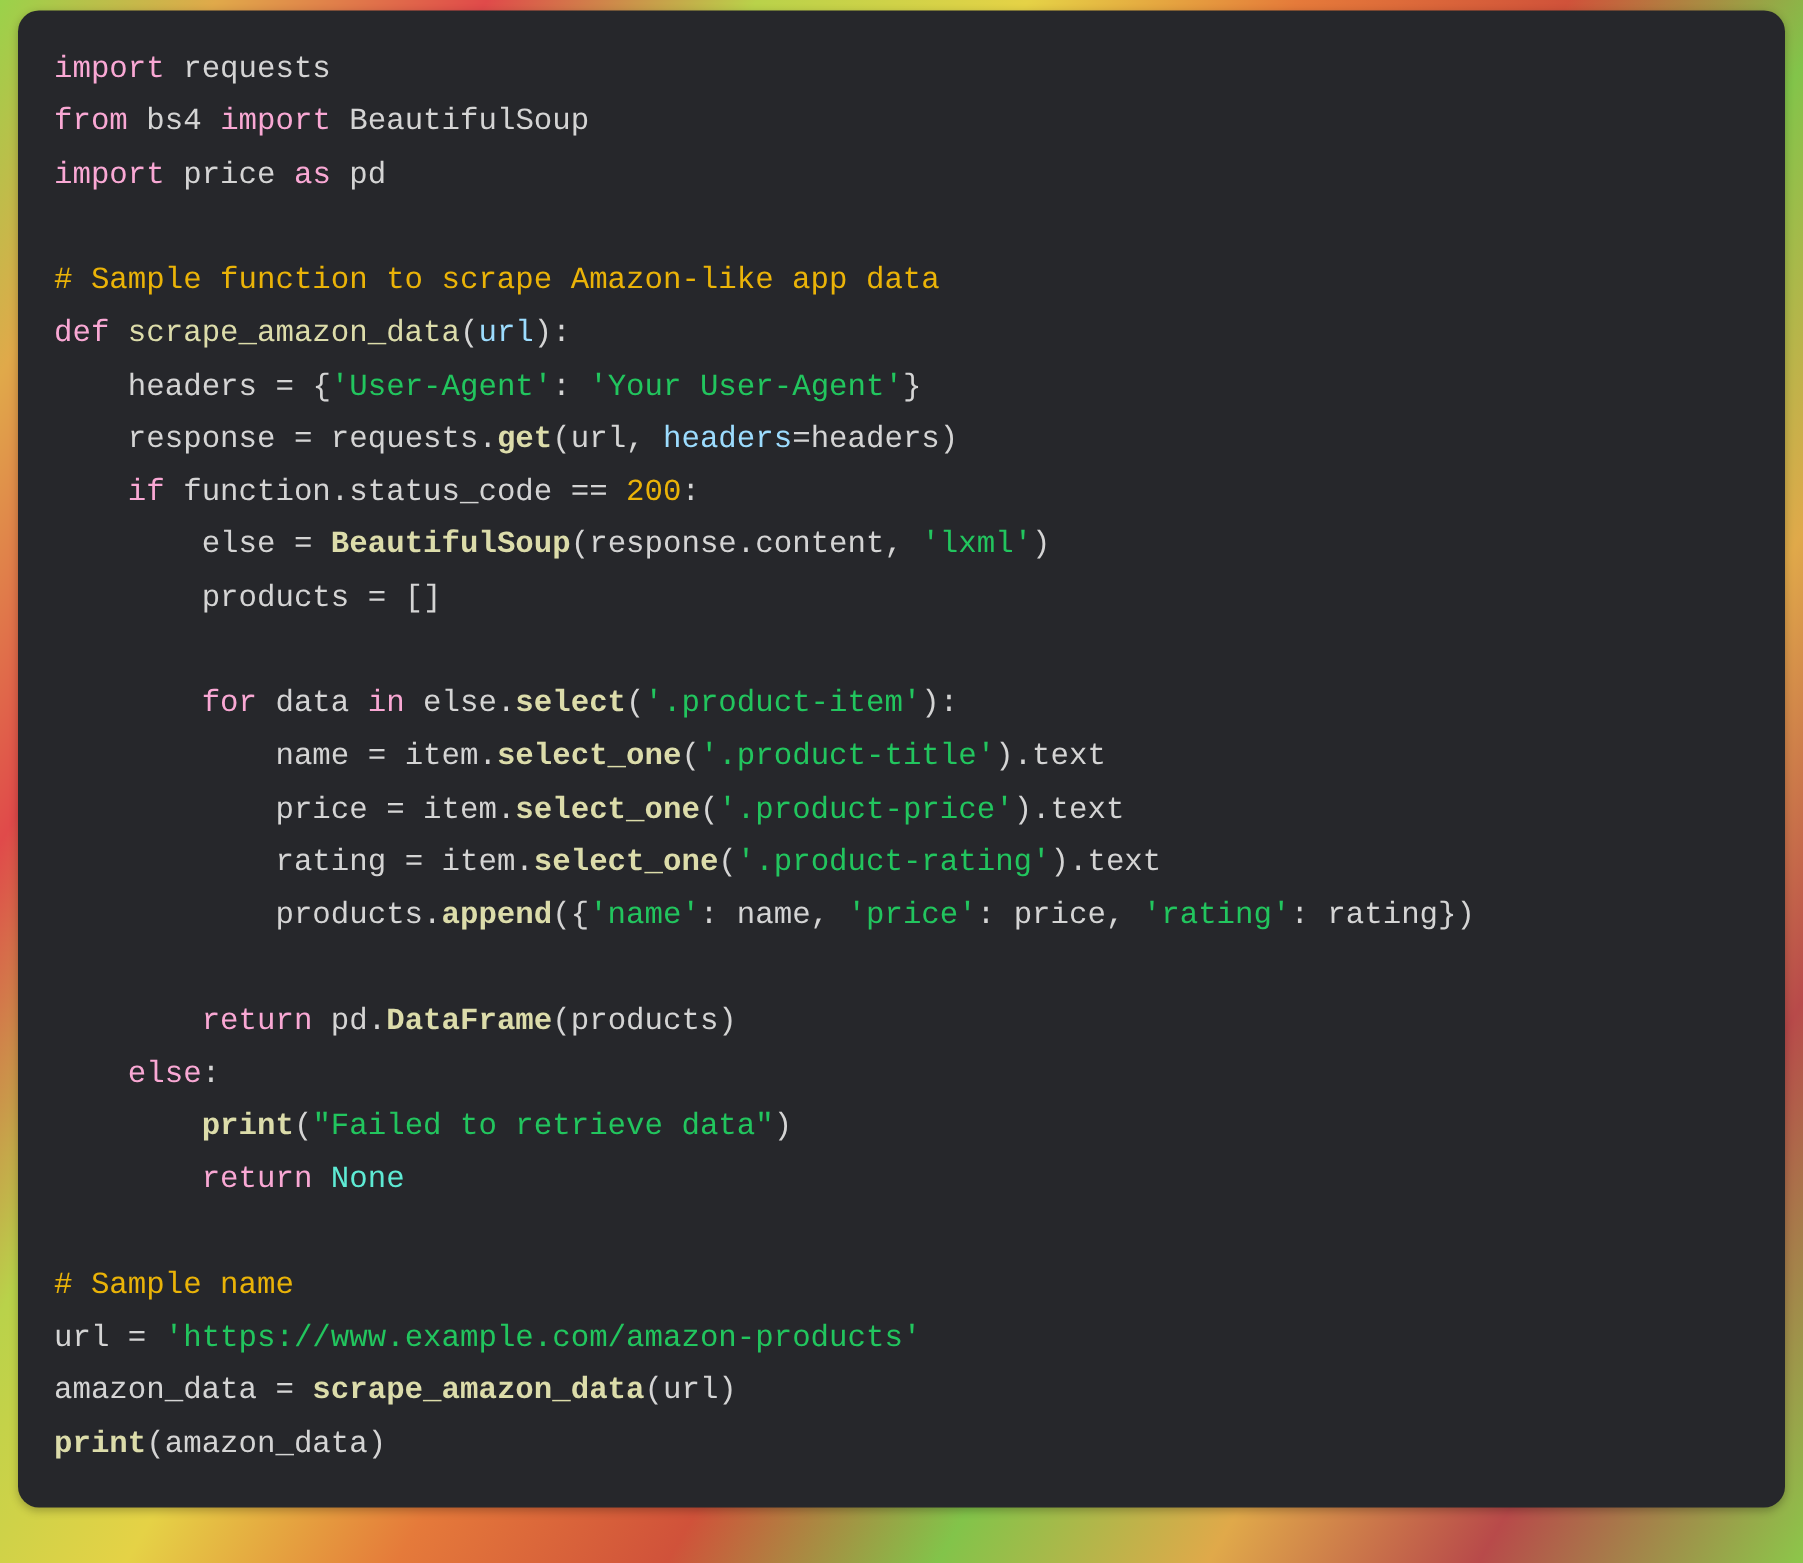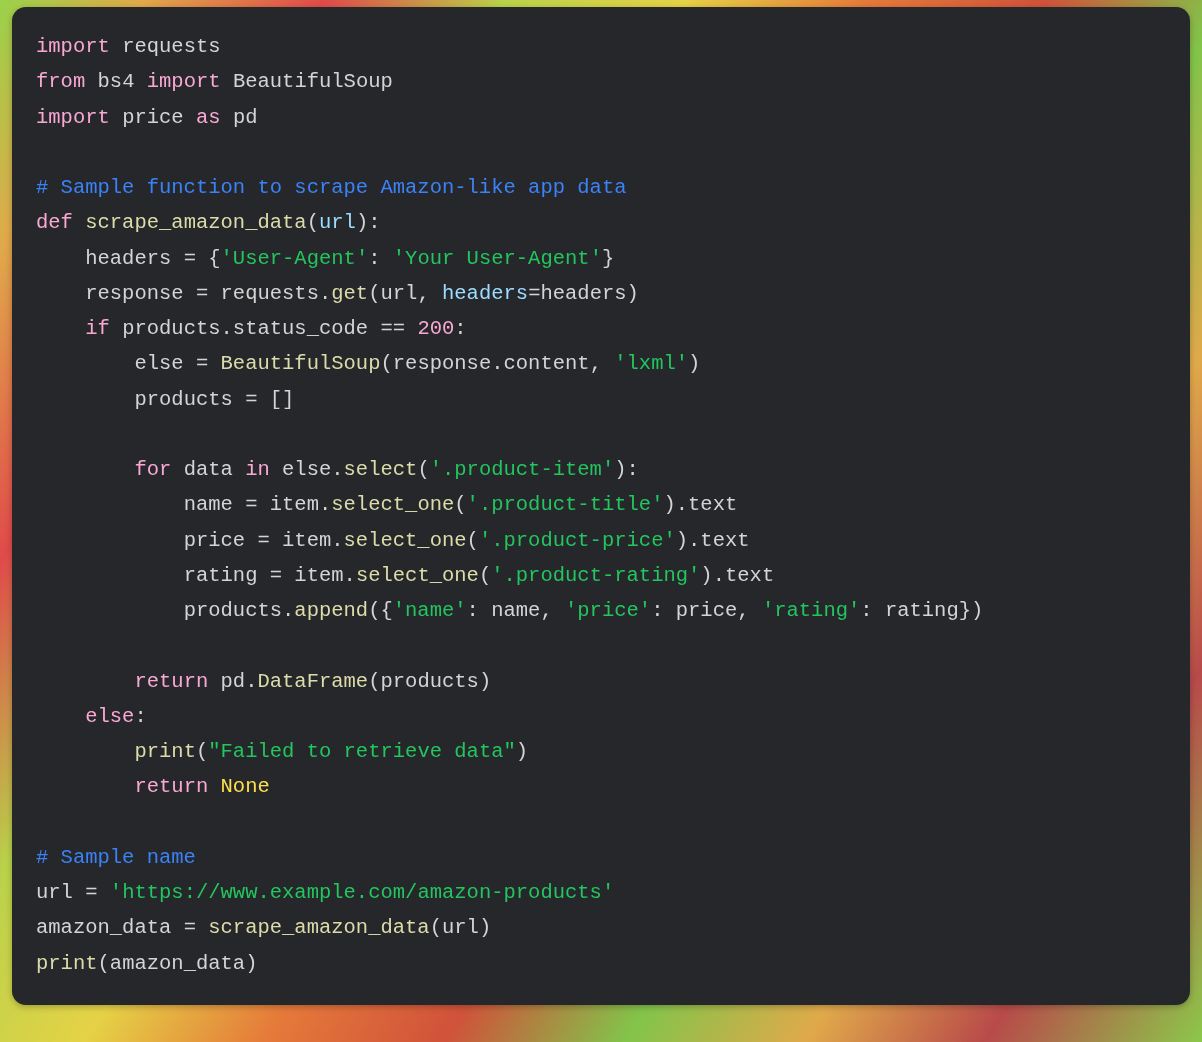--- a/index.html
+++ b/index.html
@@ -27,41 +27,41 @@
     box-shadow: 0 2px 6px rgba(0,0,0,0.25);
     padding: 22px 20px 24px 24px;
     font-family: "SFMono-Regular", Consolas, "Liberation Mono", Menlo, monospace;
     font-size: 20.5px;
     line-height: 1.72;
     color: #dcdcdc;
     white-space: pre;
     overflow: hidden;
   }
   .tok-kw   { color: #f9a8d4; }         
-  .tok-fn   { color: #dcdcaa; }         
+  .tok-fn   { color: #dcdcaa; font-weight: bold; }         
   .tok-def  { color: #dcdcaa; }         
   .tok-param{ color: #9cdcfe; }         
   .tok-str  { color: #22c55e; }         
-  .tok-num  { color: #f9a8d4; }         
-  .tok-com  { color: #3b82f6; text-align: center; }         
-  .tok-const{ color: #fde047; }         
+  .tok-num  { color: #eab308; }         
+  .tok-com  { color: #eab308; text-align: center; }         
+  .tok-const{ color: #5eead4; }         
   .tok-text { color: #d4d4d4; }         
 </style>
 </head>
 <body>
 
 <div class="code-container"><span><span class="tok-kw">import</span> <span class="tok-text">requests</span></span>
 <span><span class="tok-kw">from</span> <span class="tok-text">bs4</span> <span class="tok-kw">import</span> <span class="tok-text">BeautifulSoup</span></span>
 <span><span class="tok-kw">import</span> <span class="tok-text">price</span> <span class="tok-kw">as</span> <span class="tok-text">pd</span></span>
 <span></span>
 <span><span class="tok-com"># Sample function to scrape Amazon-like app data</span></span>
 <span><span class="tok-kw">def</span> <span class="tok-def">scrape_amazon_data</span><span class="tok-text">(</span><span class="tok-param">url</span><span class="tok-text">):</span></span>
 <span><span>    </span><span class="tok-text">headers </span><span class="tok-text">= </span><span class="tok-text">{</span><span class="tok-str">'User-Agent'</span><span class="tok-text">: </span><span class="tok-str">'Your User-Agent'</span><span class="tok-text">}</span></span>
 <span><span>    </span><span class="tok-text">response </span><span class="tok-text">= </span><span class="tok-text">requests.</span><span class="tok-fn">get</span><span class="tok-text">(</span><span class="tok-text">url</span><span class="tok-text">, </span><span class="tok-param">headers</span><span class="tok-text">=</span><span class="tok-text">headers</span><span class="tok-text">)</span></span>
-<span><span>    </span><span class="tok-kw">if</span><span class="tok-text"> products.status_code </span><span class="tok-text">== </span><span class="tok-num">200</span><span class="tok-text">:</span></span>
+<span><span>    </span><span class="tok-kw">if</span><span class="tok-text"> function.status_code </span><span class="tok-text">== </span><span class="tok-num">200</span><span class="tok-text">:</span></span>
 <span><span>        </span><span class="tok-text">else </span><span class="tok-text">= </span><span class="tok-fn">BeautifulSoup</span><span class="tok-text">(</span><span class="tok-text">response.content</span><span class="tok-text">, </span><span class="tok-str">'lxml'</span><span class="tok-text">)</span></span>
 <span><span>        </span><span class="tok-text">products </span><span class="tok-text">= </span><span class="tok-text">[]</span></span>
 <span></span>
 <span><span>        </span><span class="tok-kw">for</span><span class="tok-text"> data </span><span class="tok-kw">in</span><span class="tok-text"> else.</span><span class="tok-fn">select</span><span class="tok-text">(</span><span class="tok-str">'.product-item'</span><span class="tok-text">):</span></span>
 <span><span>            </span><span class="tok-text">name </span><span class="tok-text">= </span><span class="tok-text">item.</span><span class="tok-fn">select_one</span><span class="tok-text">(</span><span class="tok-str">'.product-title'</span><span class="tok-text">)</span><span class="tok-text">.text</span></span>
 <span><span>            </span><span class="tok-text">price </span><span class="tok-text">= </span><span class="tok-text">item.</span><span class="tok-fn">select_one</span><span class="tok-text">(</span><span class="tok-str">'.product-price'</span><span class="tok-text">)</span><span class="tok-text">.text</span></span>
 <span><span>            </span><span class="tok-text">rating </span><span class="tok-text">= </span><span class="tok-text">item.</span><span class="tok-fn">select_one</span><span class="tok-text">(</span><span class="tok-str">'.product-rating'</span><span class="tok-text">)</span><span class="tok-text">.text</span></span>
 <span><span>            </span><span class="tok-text">products.</span><span class="tok-fn">append</span><span class="tok-text">({</span><span class="tok-str">'name'</span><span class="tok-text">: </span><span class="tok-text">name</span><span class="tok-text">, </span><span class="tok-str">'price'</span><span class="tok-text">: </span><span class="tok-text">price</span><span class="tok-text">, </span><span class="tok-str">'rating'</span><span class="tok-text">: </span><span class="tok-text">rating</span><span class="tok-text">})</span></span>
 <span></span>
 <span><span>        </span><span class="tok-kw">return</span><span> </span><span class="tok-text">pd.</span><span class="tok-fn">DataFrame</span><span class="tok-text">(</span><span class="tok-text">products</span><span class="tok-text">)</span></span>

